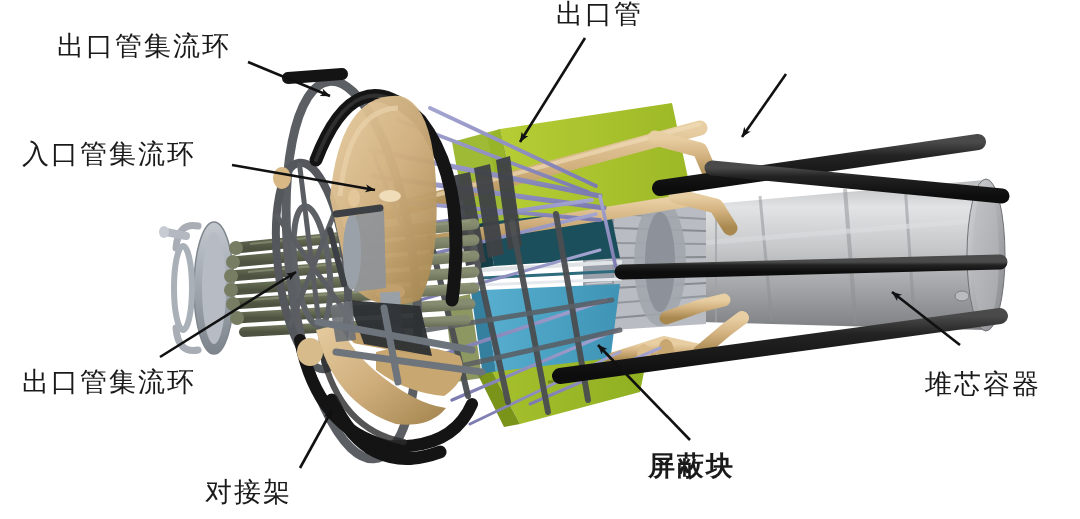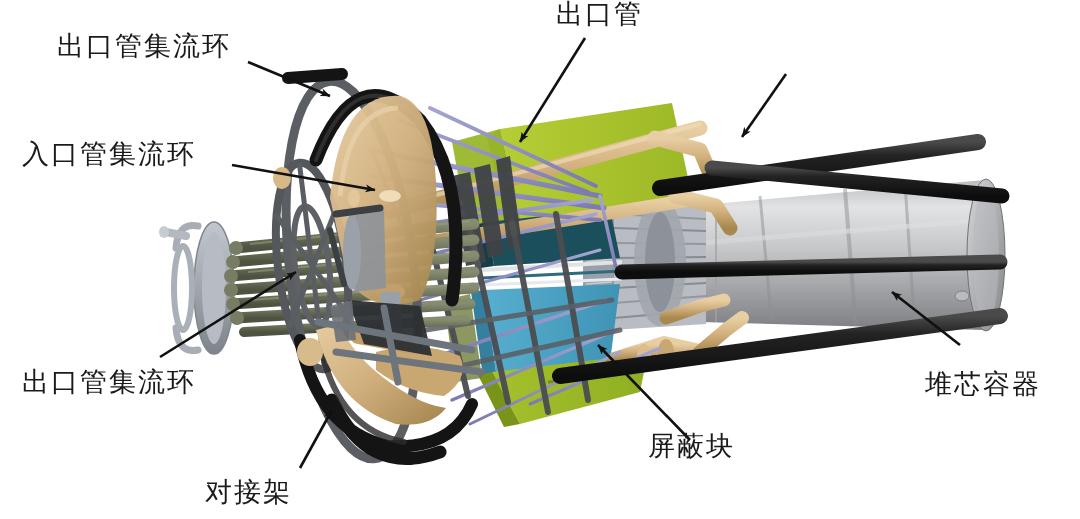--- a/index.html
+++ b/index.html
@@ -333,16 +333,16 @@
       <line x1="690" y1="440" x2="598" y2="345" marker-end="url(#arrowHead)"></line>
       <line x1="960" y1="345" x2="892" y2="292" marker-end="url(#arrowHead)"></line>
     </g>
   </svg>
 
   <div class="lbl" style="left:57px;top:32px;">出口管集流环</div>
   <div class="lbl" style="left:556px;top:0;">出口管</div>
   <div class="lbl" style="left:22px;top:140px;text-align:right;">入口管集流环</div>
   <div class="lbl" style="left:22px;top:368px;">出口管集流环</div>
   <div class="lbl" style="left:205px;top:478px;">对接架</div>
-  <div class="lbl" style="left:648px;top:432px;">屏蔽块</div>
+  <div class="lbl" style="left:648px;top:452px;font-weight:bold;">屏蔽块</div>
   <div class="lbl" style="left:925px;top:358px;margin-top:12px;">堆芯容器</div>
 
 </div>
 
 </body></html>

